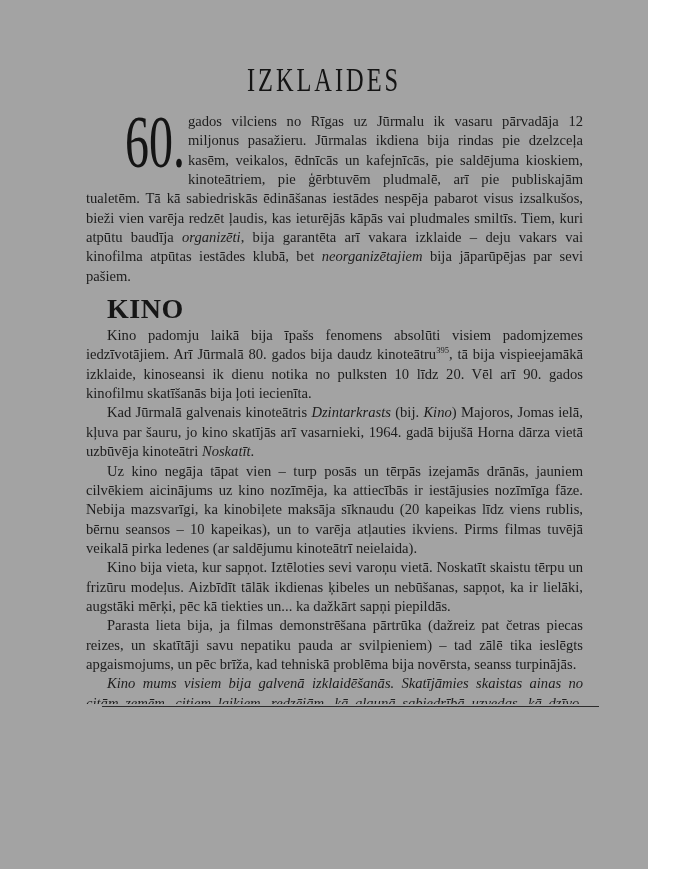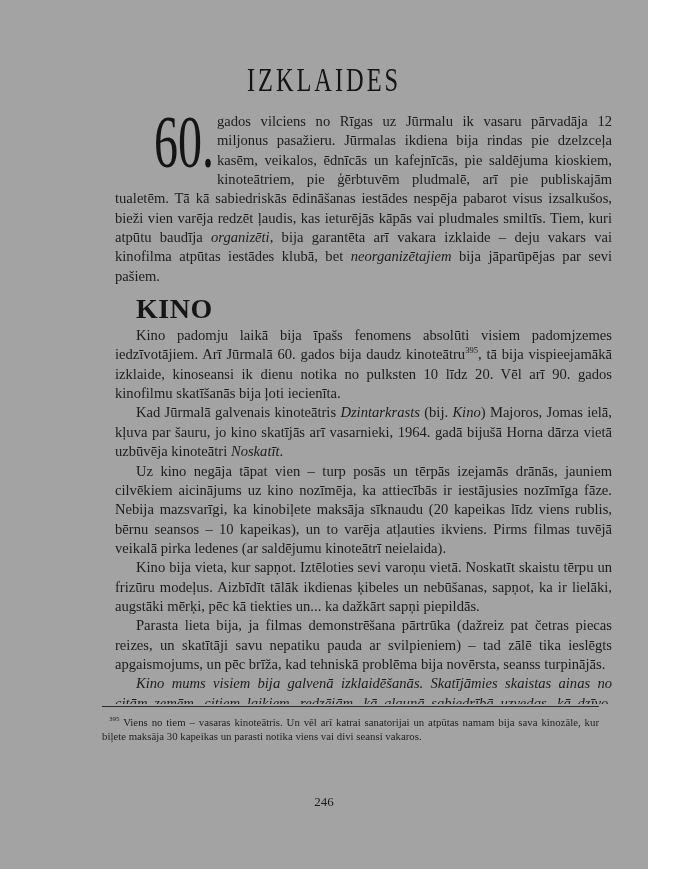--- a/index.html
+++ b/index.html
@@ -27,21 +27,21 @@
     font-weight: 400;
     letter-spacing: 4px;
     transform: scaleX(0.74);
     transform-origin: center;
     color: #141414;
     white-space: nowrap;
   }
   
   .text-block {
     position: absolute;
-    left: 115px; top: 112px;
+    left: 86px; top: 112px;
     width: 497px;
     height: 592px;
     overflow: hidden;
     font-size: 14.6px;
     line-height: 19.35px;
     text-align: justify;
     color: #1c1c1c;
   }
   .para { margin: 0; padding: 0; }
   .para.indent { text-indent: 21px; }
@@ -110,34 +110,32 @@
 <div class="page">
 
   <h1 class="title">IZKLAIDES</h1>
 
   <div class="text-block">
 
     <p class="para"><span class="dropcap"><span class="dc-inner">60.</span></span><span>gados vilciens no Rīgas uz Jūrmalu ik vasaru pārvadāja 12 miljonus pasažieru. Jūrmalas ikdiena bija rindas pie dzelzceļa kasēm, veikalos, ēdnīcās un kafejnīcās, pie saldējuma kioskiem, kinoteātriem, pie ģērbtuvēm pludmalē, arī pie publiskajām tualetēm. Tā kā sabiedriskās ēdināšanas iestādes nespēja pabarot visus izsalkušos, bieži vien varēja redzēt ļaudis, kas ieturējās kāpās vai pludmales smiltīs. Tiem, kuri atpūtu baudīja </span><i>organizēti</i><span>, bija garantēta arī vakara izklaide – deju vakars vai kinofilma atpūtas iestādes klubā, bet </span><i>neorganizētajiem</i><span> bija jāparūpējas par sevi pašiem.</span></p>
 
     <h2 class="section">KINO</h2>
 
-    <p class="para indent"><span>Kino padomju laikā bija īpašs fenomens absolūti visiem padomjzemes iedzīvotājiem. Arī Jūrmalā 60. gados bija daudz kinoteātru</span><sup>395</sup><span>, tā bija vispieejamākā izklaide, kinoseansi ik dienu notika no pulksten 10 līdz 20. Vēl arī 90. gados kinofilmu skatīšanās bija ļoti iecienīta.</span></p>
+    <p class="para indent"><span>Kino padomju laikā bija īpašs fenomens absolūti visiem padomjzemes iedzīvotājiem. Arī Jūrmalā 80. gados bija daudz kinoteātru</span><sup>395</sup><span>, tā bija vispieejamākā izklaide, kinoseansi ik dienu notika no pulksten 10 līdz 20. Vēl arī 90. gados kinofilmu skatīšanās bija ļoti iecienīta.</span></p>
 
     <p class="para indent"><span>Kad Jūrmalā galvenais kinoteātris </span><i>Dzintarkrasts</i><span> (bij. </span><i>Kino</i><span>) Majoros, Jomas ielā, kļuva par šauru, jo kino skatījās arī vasarnieki, 1964. gadā bijušā Horna dārza vietā uzbūvēja kinoteātri </span><i>Noskatīt</i><span>.</span></p>
 
     <p class="para indent">Uz kino negāja tāpat vien – turp posās un tērpās izejamās drānās, jauniem cilvēkiem aicinājums uz kino nozīmēja, ka attiecībās ir iestājusies nozīmīga fāze. Nebija mazsvarīgi, ka kinobiļete maksāja sīknaudu (20 kapeikas līdz viens rublis, bērnu seansos – 10 kapeikas), un to varēja atļauties ikviens. Pirms filmas tuvējā veikalā pirka ledenes (ar saldējumu kinoteātrī neielaida).</p>
 
     <p class="para indent">Kino bija vieta, kur sapņot. Iztēloties sevi varoņu vietā. Noskatīt skaistu tērpu un frizūru modeļus. Aizbīdīt tālāk ikdienas ķibeles un nebūšanas, sapņot, ka ir lielāki, augstāki mērķi, pēc kā tiekties un... ka dažkārt sapņi piepildās.</p>
 
     <p class="para indent">Parasta lieta bija, ja filmas demonstrēšana pārtrūka (dažreiz pat četras piecas reizes, un skatītāji savu nepatiku pauda ar svilpieniem) – tad zālē tika ieslēgts apgaismojums, un pēc brīža, kad tehniskā problēma bija novērsta, seanss turpinājās.</p>
 
     <p class="para indent italic">Kino mums visiem bija galvenā izklaidēšanās. Skatījāmies skaistas ainas no citām zemēm, citiem laikiem, redzējām, kā glaunā sabiedrībā uzvedas, kā dzīvo, kādas</p>
 
   </div>
 
   <div class="footnote-block">
     <div class="fn-rule"></div>
-    <p class="footnote"><sup>395</sup> <span>Viens no tiem – vasaras kinoteātris. Un vēl arī katrai sanatorijai un atpūtas namam bija sava kinozāle, kur biļete maksāja 30 kapeikas un parasti notika viens vai divi seansi vakaros.</span></p>
   </div>
 
-  <div class="page-number">246</div>
 
 </div>
 
 </body></html>

